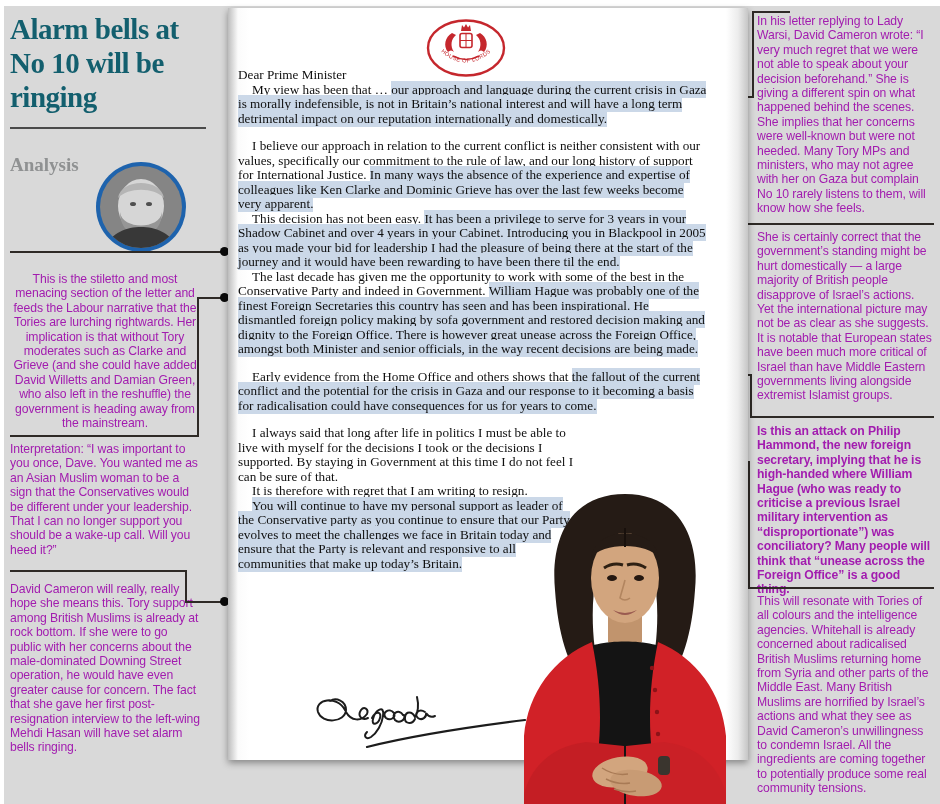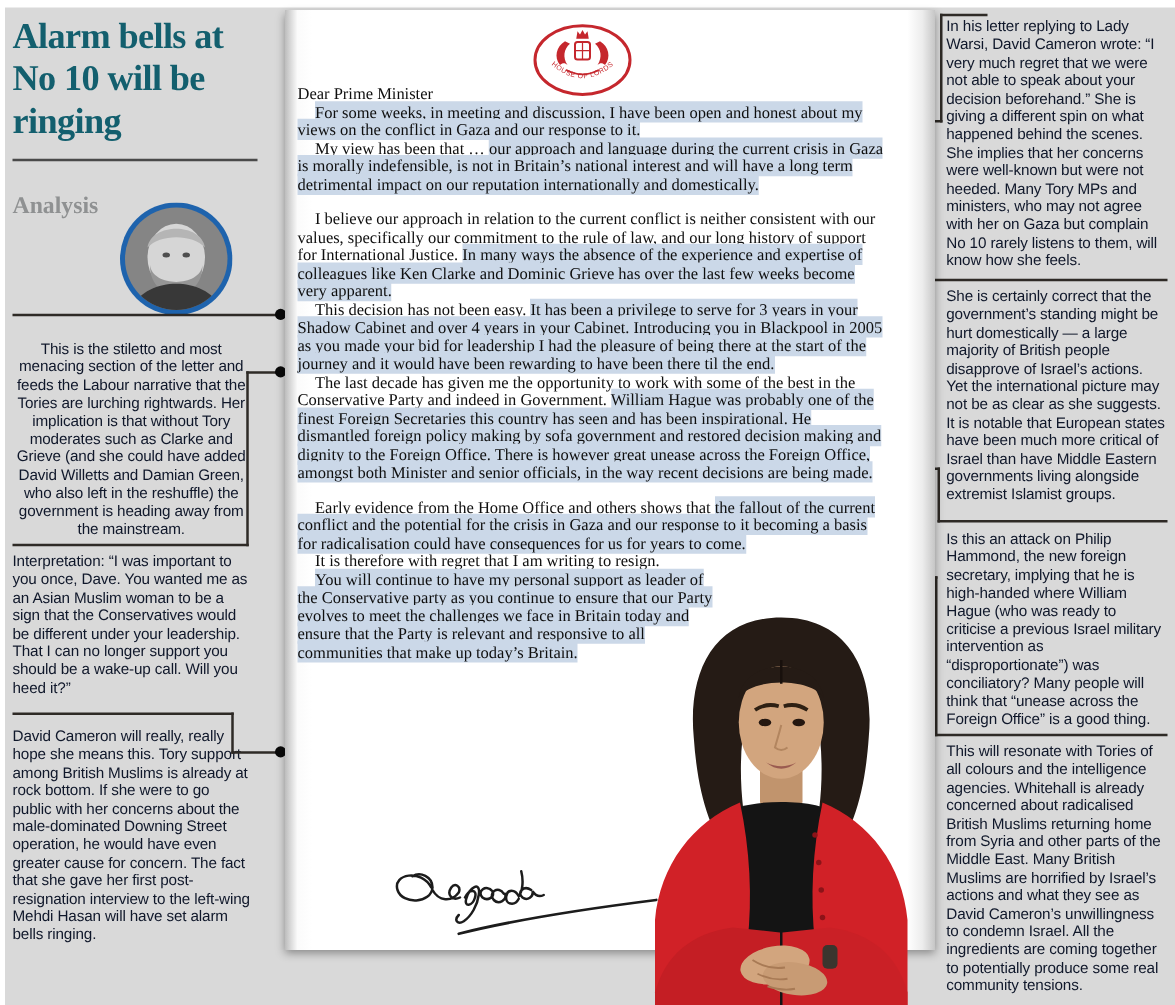--- a/index.html
+++ b/index.html
@@ -8,25 +8,25 @@
   #graybg{position:absolute;left:4px;top:6px;width:936px;height:798px;background:var(--bg,#d9d9d9);}
   .abs{position:absolute;}
   
   .headline{left:10px;top:12px;width:196px;font:bold 29px/34px "Liberation Serif","DejaVu Serif",serif;
             color:var(--headline,#135f6e);letter-spacing:-0.5px;}
   .headline-rule{left:10px;top:127px;width:196px;height:2px;background:#4a4a4a;}
   .byline{left:10px;top:132px;font:bold 19px/22px "Liberation Serif","DejaVu Serif",serif;color:var(--byline,#1e5eb1);}
   .role{left:10px;top:154px;font:bold 19px/22px "Liberation Serif","DejaVu Serif",serif;color:var(--muted,#8f9192);}
   .avatar{left:96px;top:162px;width:90px;height:90px;}
   
-  .annotation{width:190px;font:12.2px/14.4px "Liberation Sans","DejaVu Sans",sans-serif;color:#0f172a;letter-spacing:-0.1px;}
+  .annotation{width:190px;font:12.2px/14.4px "Liberation Sans","DejaVu Sans",sans-serif;color:#a21caf;letter-spacing:-0.1px;}
   .annotation.right{width:177px;}
   #ann-l0{left:10px;top:272px;text-align:center;} #ann-l1{left:10px;top:442px;} #ann-l2{left:10px;top:582px;}
   #ann-r0{left:757px;top:14px;} #ann-r1{left:757px;top:230px;}
-  #ann-r2{left:757px;top:424px;} #ann-r3{left:757px;top:594px;}
+  #ann-r2{left:757px;top:424px;font-weight:bold;} #ann-r3{left:757px;top:594px;}
   
   .line{position:absolute;background:var(--conn,#2e2a26);}
   .dot{position:absolute;width:9px;height:9px;border-radius:50%;background:#0a0a0a;}
   
   .paper{left:228px;top:8px;width:520px;height:752px;
          background:linear-gradient(90deg,#bdbdbd 0,#fbfbfb 10px,#ffffff 22px,#ffffff 498px,#ececec 510px,#c6c6c6 520px);
          box-shadow:0 3px 7px rgba(0,0,0,.38);}
   .crest{position:absolute;left:198px;top:10px;width:80px;height:60px;}
   .letter-body{position:absolute;left:10px;top:60px;width:472px;
                font:13.2px/14.5px "Liberation Serif","DejaVu Serif",serif;color:#0e0e0e;}
@@ -113,26 +113,26 @@
       <path d="M26,15 c-7,4 -9,13 -4,19 c2,-2 4,-2 6,0 c-4,-6 -3,-13 2,-17 Z" fill="var(--red,#c5272d)"></path>
       <path d="M54,15 c7,4 9,13 4,19 c-2,-2 -4,-2 -6,0 c4,-6 3,-13 -2,-17 Z" fill="var(--red,#c5272d)"></path>
       <path d="M27,38 q13,7 26,0" stroke="var(--red,#c5272d)" stroke-width="1.5" fill="none"></path>
       <path id="crestArc" d="M14,33 Q40,56 66,33" fill="none"></path>
       <text font-size="5.6" font-family="Liberation Sans, sans-serif" fill="var(--red,#c5272d)" letter-spacing="0.4">
         <textPath href="#crestArc" startOffset="50%" text-anchor="middle">HOUSE OF LORDS</textPath>
       </text>
     </svg>
     <div class="letter-body">
         <p class="lp noindent"><span>Dear Prime Minister</span></p>
-        <p class="lp"><span class="hl">For some weeks, in meeting and discussion, I have been open and honest about my views on the conflict in Gaza and our response to it.</span></p>
         <p class="lp"><span>My view has been that … </span><span class="hl">our approach and language during the current crisis in Gaza is morally indefensible, is not in Britain’s national interest and will have a long term detrimental impact on our reputation internationally and domestically.</span></p>
         <p class="lp gap"><span>I believe our approach in relation to the current conflict is neither consistent with our values, specifically our commitment to the rule of law, and our long history of support for International Justice. </span><span class="hl">In many ways the absence of the experience and expertise of colleagues like Ken Clarke and Dominic Grieve has over the last few weeks become very apparent.</span></p>
         <p class="lp"><span>This decision has not been easy. </span><span class="hl">It has been a privilege to serve for 3 years in your Shadow Cabinet and over 4 years in your Cabinet. Introducing you in Blackpool in 2005 as you made your bid for leadership I had the pleasure of being there at the start of the journey and it would have been rewarding to have been there til the end.</span></p>
         <p class="lp"><span>The last decade has given me the opportunity to work with some of the best in the Conservative Party and indeed in Government. </span><span class="hl">William Hague was probably one of the finest Foreign Secretaries this country has seen and has been inspirational. He dismantled foreign policy making by sofa government and restored decision making and dignity to the Foreign Office. There is however great unease across the Foreign Office, amongst both Minister and senior officials, in the way recent decisions are being made.</span></p>
         <p class="lp gap"><span>Early evidence from the Home Office and others shows that </span><span class="hl">the fallout of the current conflict and the potential for the crisis in Gaza and our response to it becoming a basis for radicalisation could have consequences for us for years to come.</span></p>
+        <p class="lp gap narrow"><span>I always said that long after life in politics I must be able to live with myself for the decisions I took or the decisions I supported. By staying in Government at this time I do not feel I can be sure of that.</span></p>
         <p class="lp narrow"><span>It is therefore with regret that I am writing to resign.</span></p>
         <p class="lp narrow"><span class="hl">You will continue to have my personal support as leader of the Conservative party as you continue to ensure that our Party evolves to meet the challenges we face in Britain today and ensure that the Party is relevant and responsive to all communities that make up today’s Britain.</span></p>
       </div>
   </div>
 
   <svg class="abs signature" viewBox="0 0 230 70" aria-label="Sayeeda">
     <path d="M40,20 C32,5 9,9 13,22 C17,34 40,33 41,20 C41,11 31,7 25,11
              M41,22 C46,31 56,32 62,24 C64,19 59,16 56,20 C52,26 57,31 63,28
              M67,28 c4,-8 10,-6 8,0 c-2,7 -9,8 -7,1 c2,-9 12,-15 10,-3 c-1,8 -6,17 -12,21 c-5,3 -8,-1 -4,-5
              M89,23 c-5,-6 -13,0 -8,5 c4,3 10,0 8,-5

